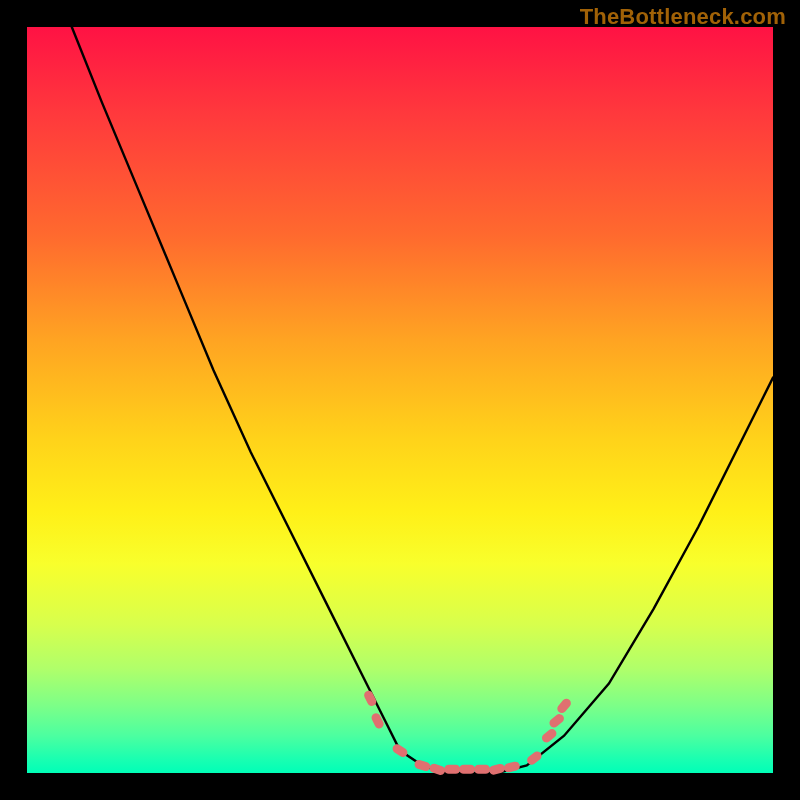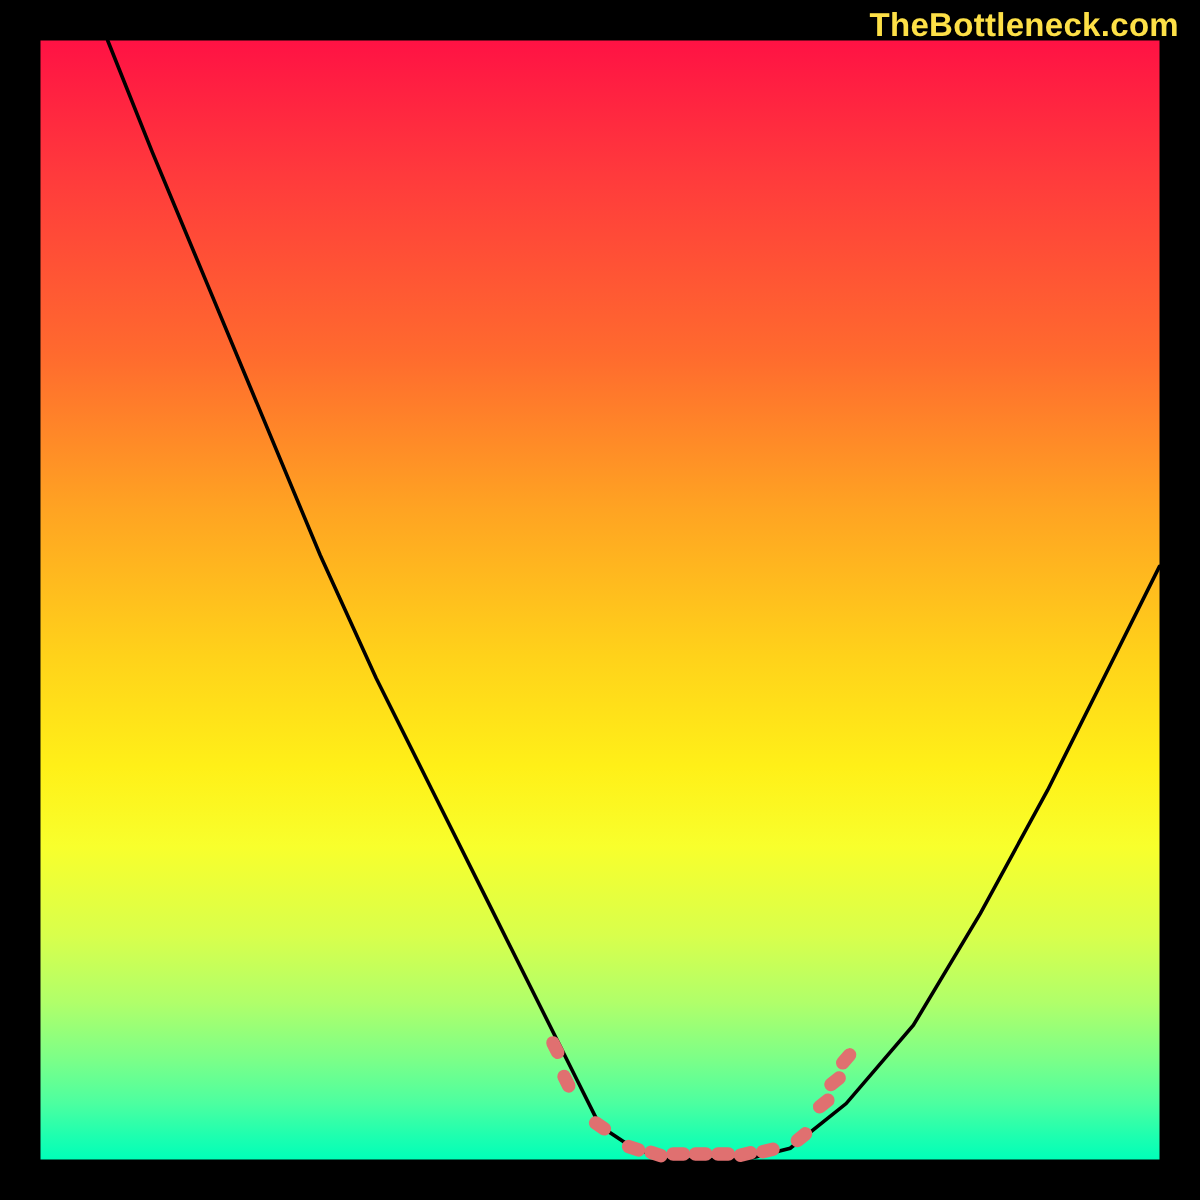--- a/index.html
+++ b/index.html
@@ -41,21 +41,21 @@
       #00ffb8 100%
     );
   }
   .watermark {
     position: absolute;
     top: 4px;
     right: 14px;
     font-family: Arial, Helvetica, sans-serif;
     font-size: 22px;
     font-weight: 600;
-    color: #fde047;
+    color: #a16207;
     letter-spacing: 0.2px;
     user-select: none;
   }
   svg.curve {
     position: absolute;
     left: 0;
     top: 0;
     width: 746px;
     height: 746px;
     overflow: visible;

